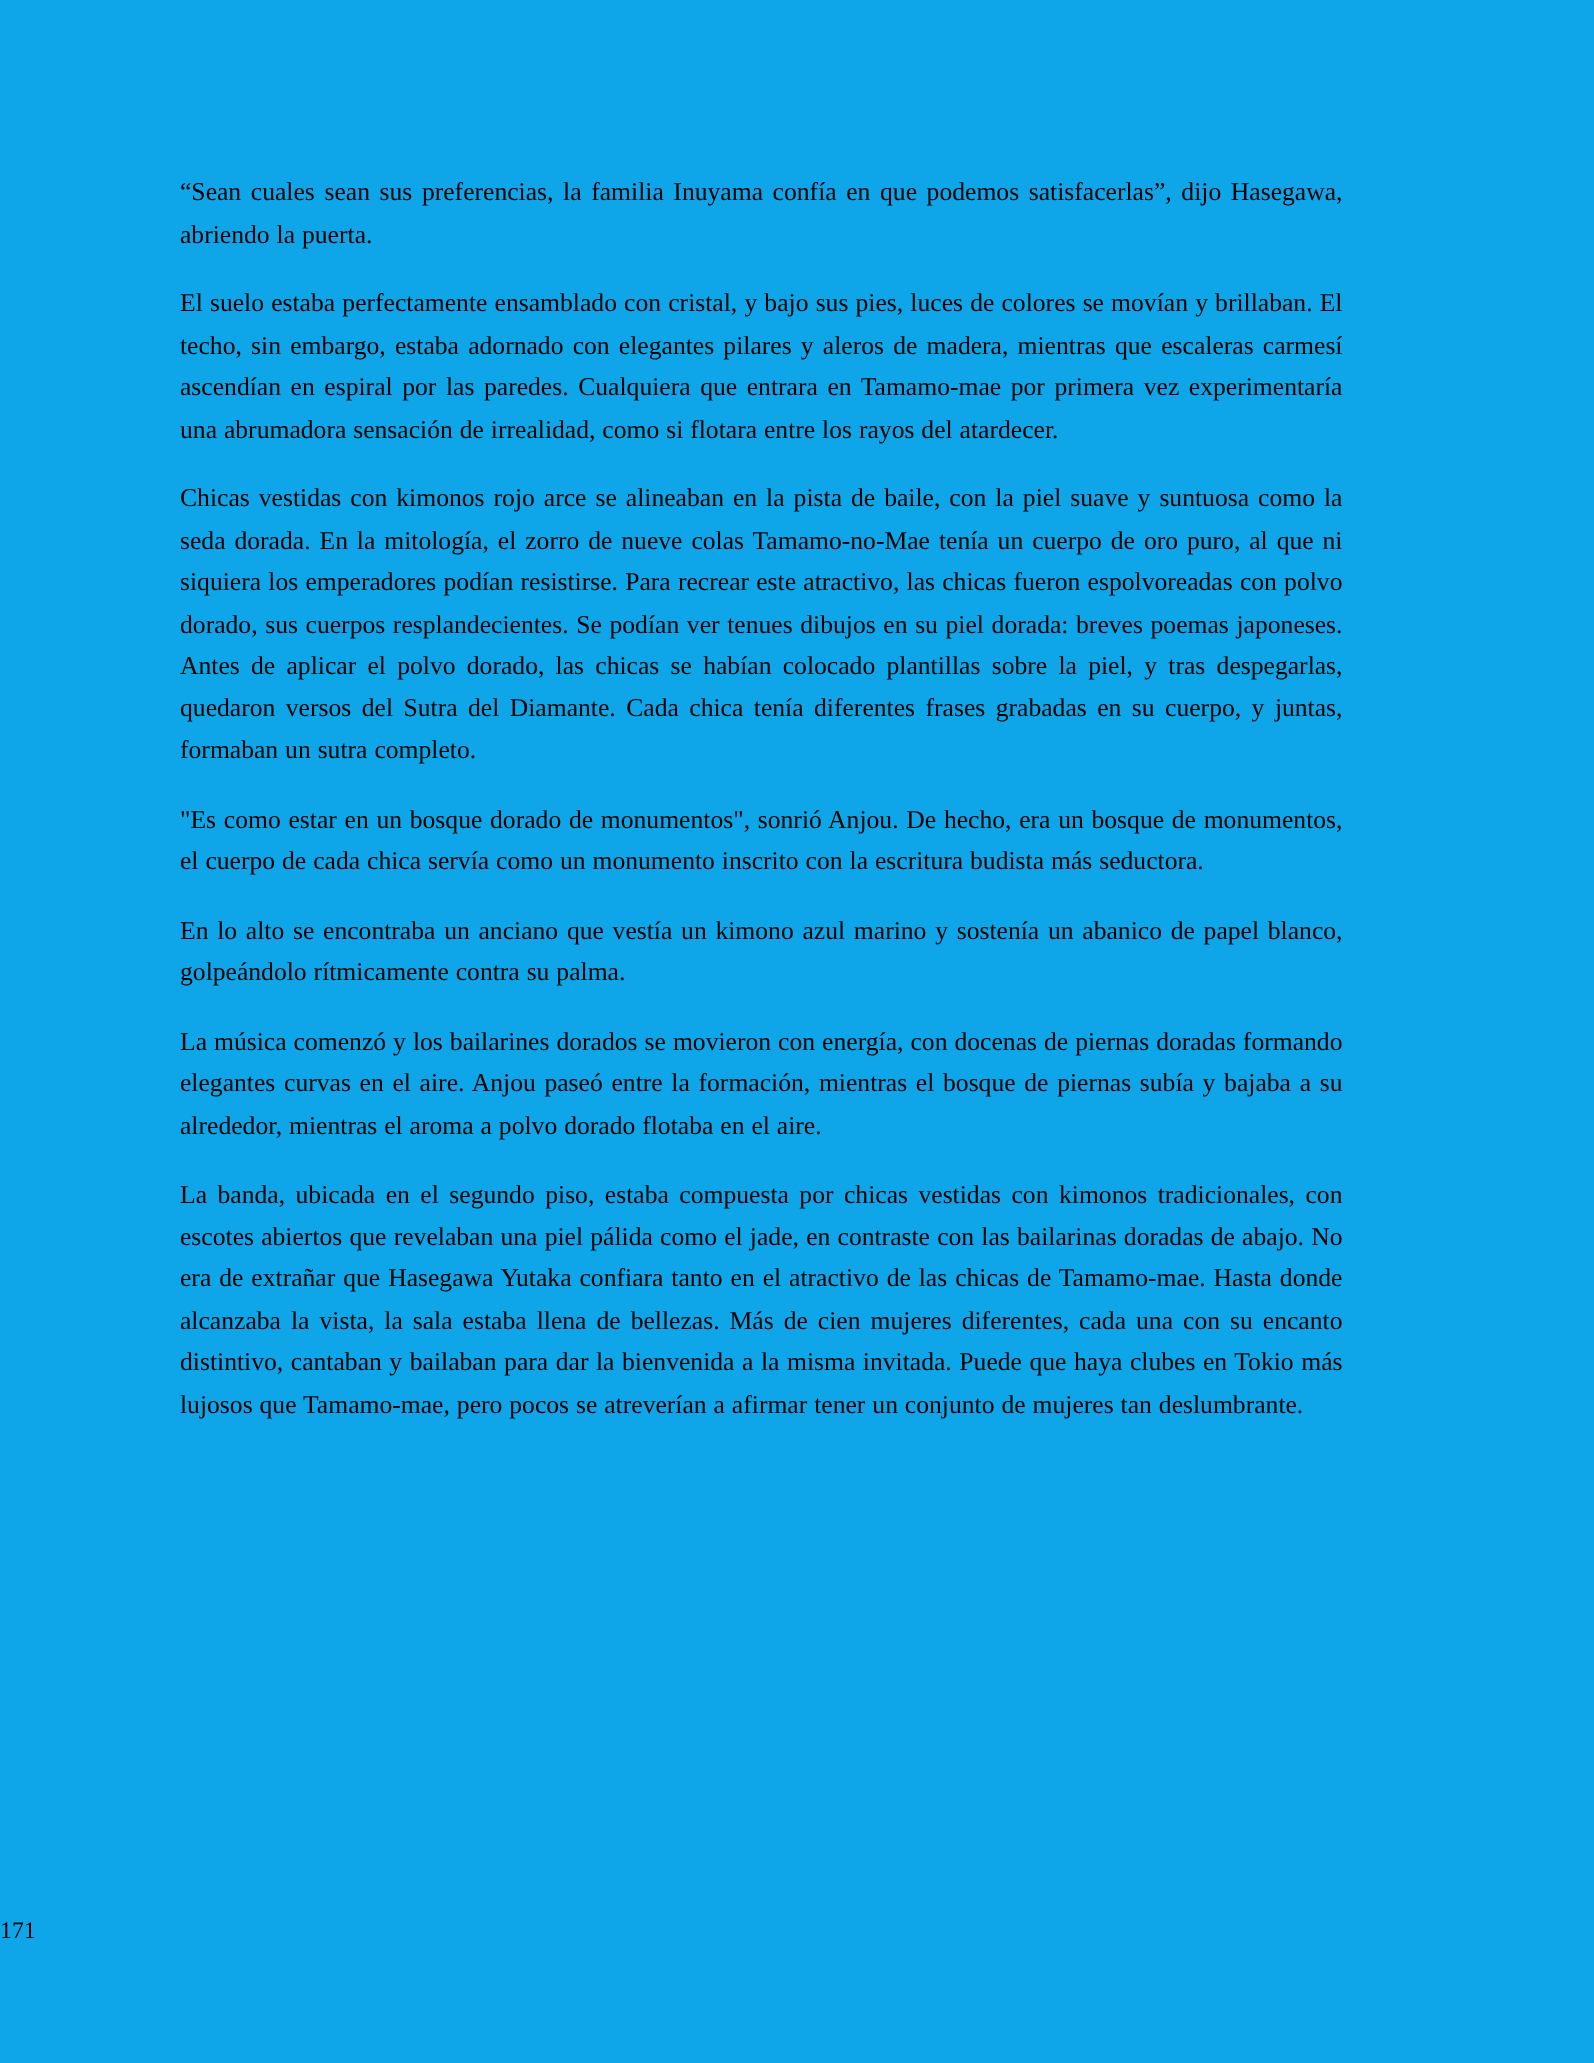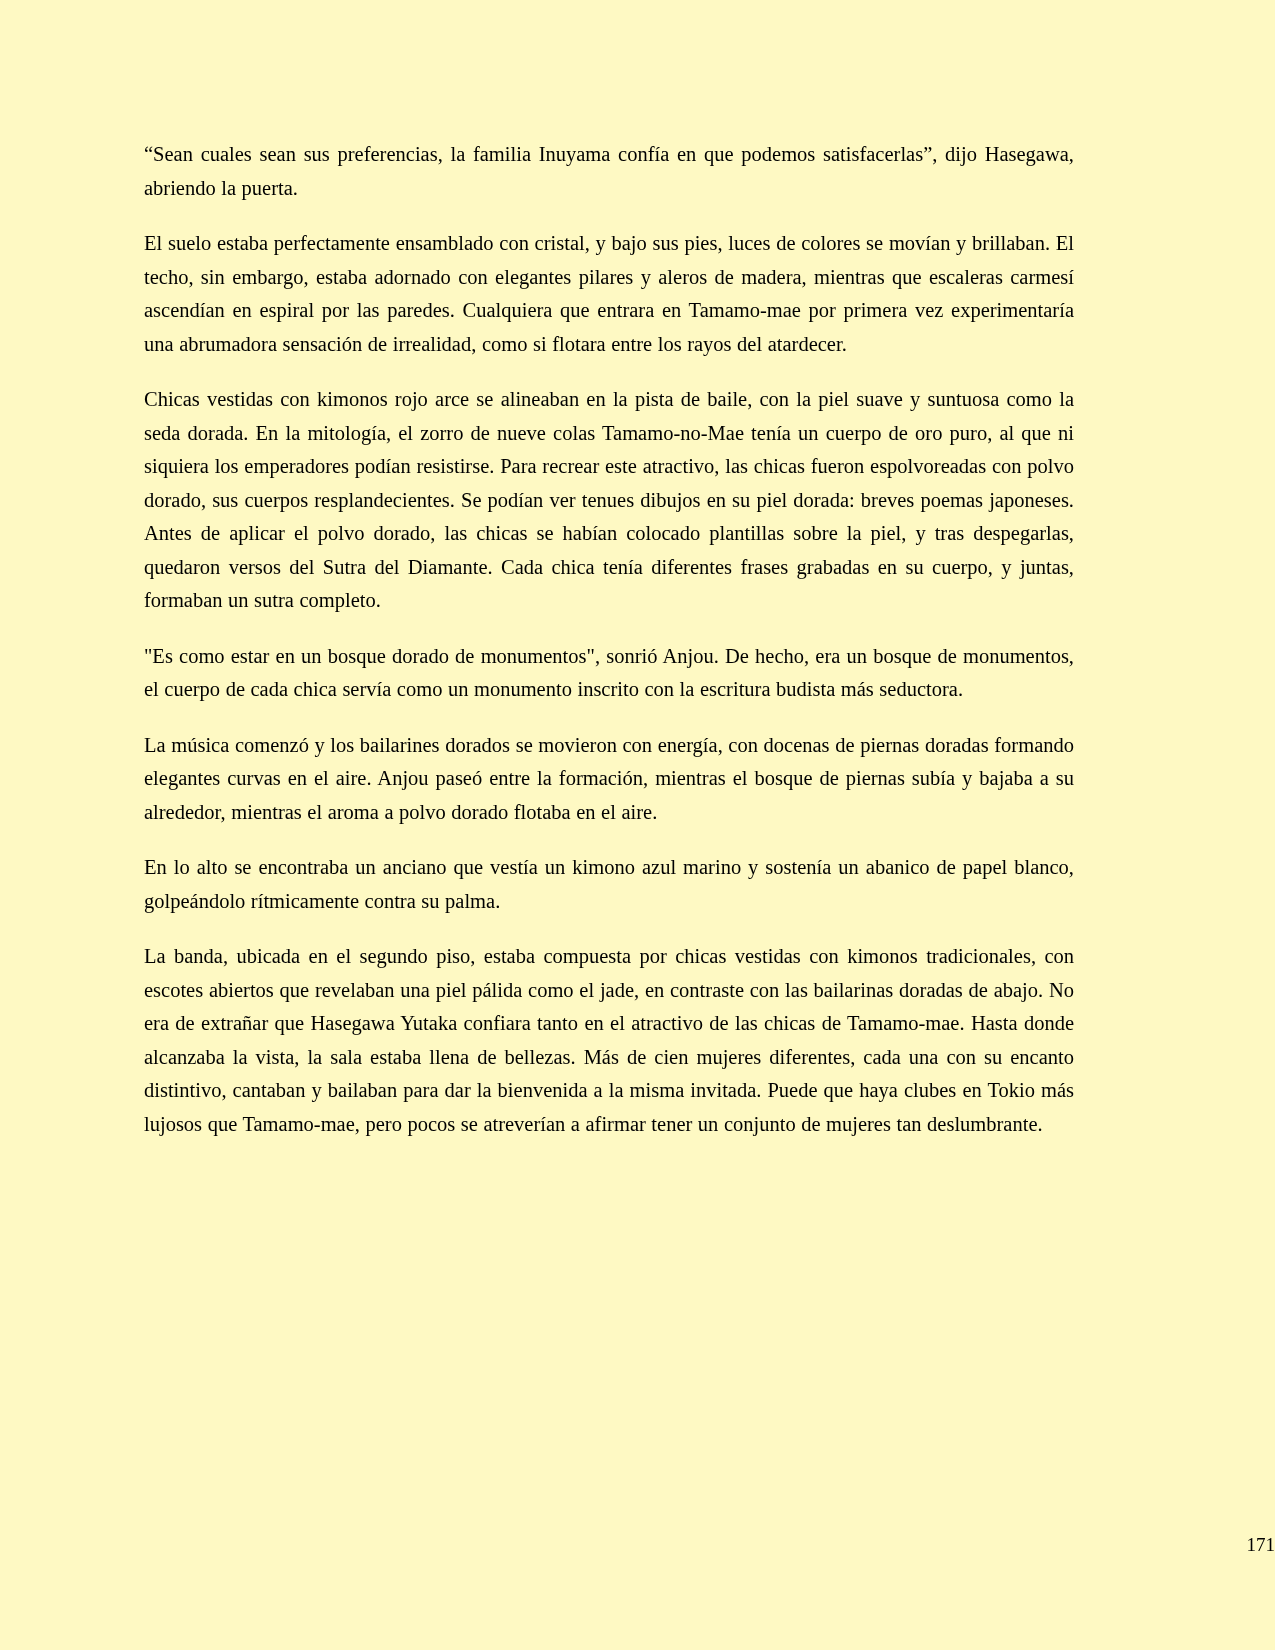--- a/index.html
+++ b/index.html
@@ -7,21 +7,21 @@
     margin: 0;
     padding: 0;
     background: #ffffff;
   }
 
   .page {
     position: relative;
     width: 1275px;
     height: 1650px;
     margin: 0 auto;
-    background: #fef9c3;
+    background: #0ea5e9;
     box-sizing: border-box;
     overflow: hidden;
   }
 
   .text-column {
     position: absolute;
     left: 144px;
     top: 138px;
     width: 930px;
   }
@@ -41,37 +41,37 @@
 
   .para:last-child {
     margin-bottom: 16px;
   }
 
   .page-number {
     position: absolute;
     left: 0;
     right: 0;
     top: 1533px;
-    text-align: right;
+    text-align: left;
     font-family: "Liberation Serif", "DejaVu Serif", serif;
     font-size: 19px;
     line-height: 24px;
     color: #000000;
   }
 </style>
 </head>
 <body>
 
 <div class="page">
 
   <div class="text-column">
     <p class="para">“Sean cuales sean sus preferencias, la familia Inuyama confía en que podemos satisfacerlas”, dijo Hasegawa, abriendo la puerta.</p>
     <p class="para">El suelo estaba perfectamente ensamblado con cristal, y bajo sus pies, luces de colores se movían y brillaban. El techo, sin embargo, estaba adornado con elegantes pilares y aleros de madera, mientras que escaleras carmesí ascendían en espiral por las paredes. Cualquiera que entrara en Tamamo-mae por primera vez experimentaría una abrumadora sensación de irrealidad, como si flotara entre los rayos del atardecer.</p>
     <p class="para">Chicas vestidas con kimonos rojo arce se alineaban en la pista de baile, con la piel suave y suntuosa como la seda dorada. En la mitología, el zorro de nueve colas Tamamo-no-Mae tenía un cuerpo de oro puro, al que ni siquiera los emperadores podían resistirse. Para recrear este atractivo, las chicas fueron espolvoreadas con polvo dorado, sus cuerpos resplandecientes. Se podían ver tenues dibujos en su piel dorada: breves poemas japoneses. Antes de aplicar el polvo dorado, las chicas se habían colocado plantillas sobre la piel, y tras despegarlas, quedaron versos del Sutra del Diamante. Cada chica tenía diferentes frases grabadas en su cuerpo, y juntas, formaban un sutra completo.</p>
     <p class="para">"Es como estar en un bosque dorado de monumentos", sonrió Anjou. De hecho, era un bosque de monumentos, el cuerpo de cada chica servía como un monumento inscrito con la escritura budista más seductora.</p>
+    <p class="para">En lo alto se encontraba un anciano que vestía un kimono azul marino y sostenía un abanico de papel blanco, golpeándolo rítmicamente contra su palma.</p>
     <p class="para">La música comenzó y los bailarines dorados se movieron con energía, con docenas de piernas doradas formando elegantes curvas en el aire. Anjou paseó entre la formación, mientras el bosque de piernas subía y bajaba a su alrededor, mientras el aroma a polvo dorado flotaba en el aire.</p>
-    <p class="para">En lo alto se encontraba un anciano que vestía un kimono azul marino y sostenía un abanico de papel blanco, golpeándolo rítmicamente contra su palma.</p>
     <p class="para">La banda, ubicada en el segundo piso, estaba compuesta por chicas vestidas con kimonos tradicionales, con escotes abiertos que revelaban una piel pálida como el jade, en contraste con las bailarinas doradas de abajo. No era de extrañar que Hasegawa Yutaka confiara tanto en el atractivo de las chicas de Tamamo-mae. Hasta donde alcanzaba la vista, la sala estaba llena de bellezas. Más de cien mujeres diferentes, cada una con su encanto distintivo, cantaban y bailaban para dar la bienvenida a la misma invitada. Puede que haya clubes en Tokio más lujosos que Tamamo-mae, pero pocos se atreverían a afirmar tener un conjunto de mujeres tan deslumbrante.</p>
   </div>
 
   <div class="page-number">171</div>
 
 </div>
 
 </body></html>

